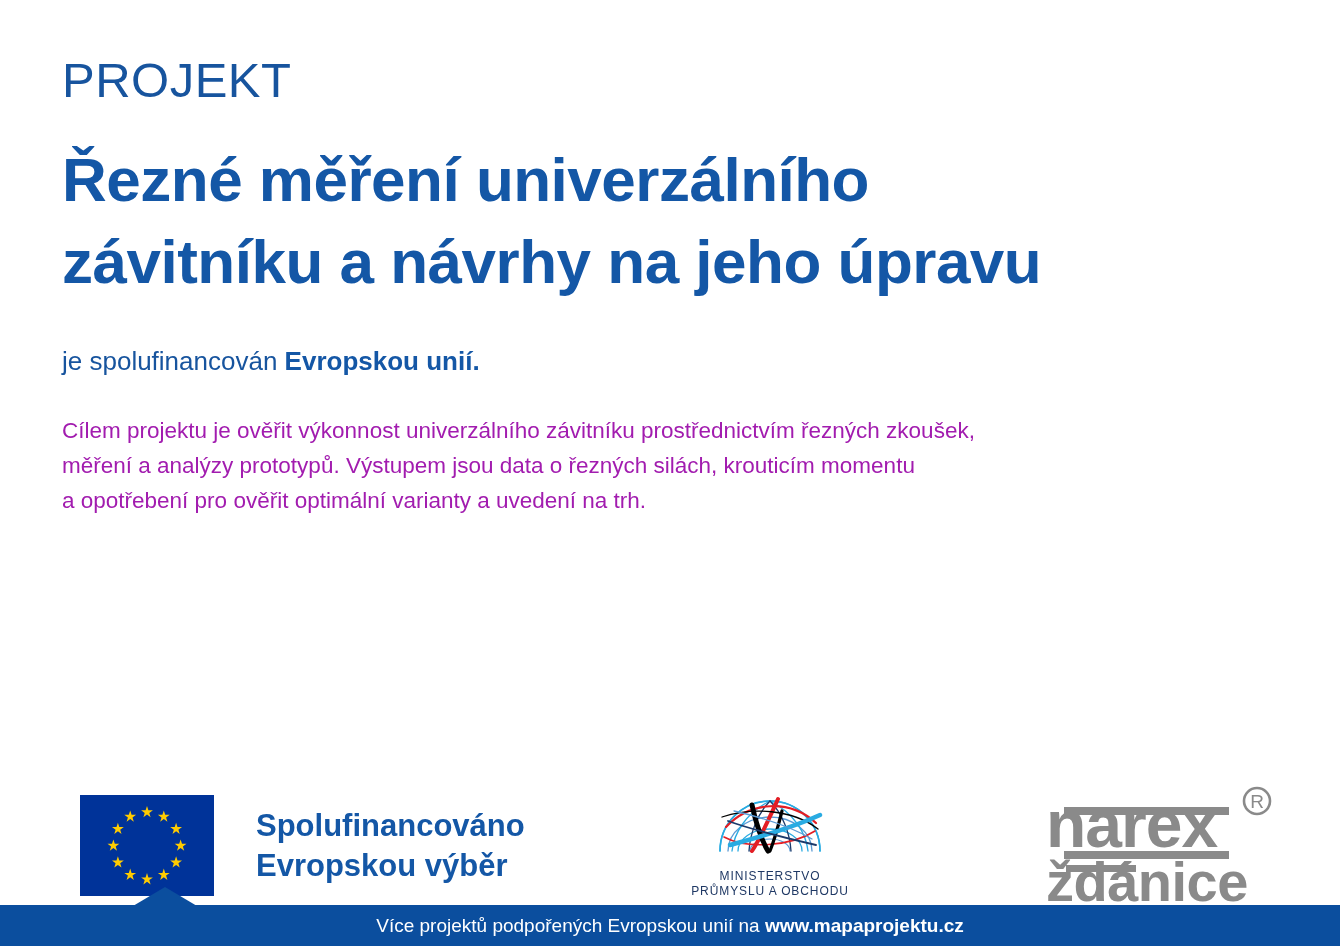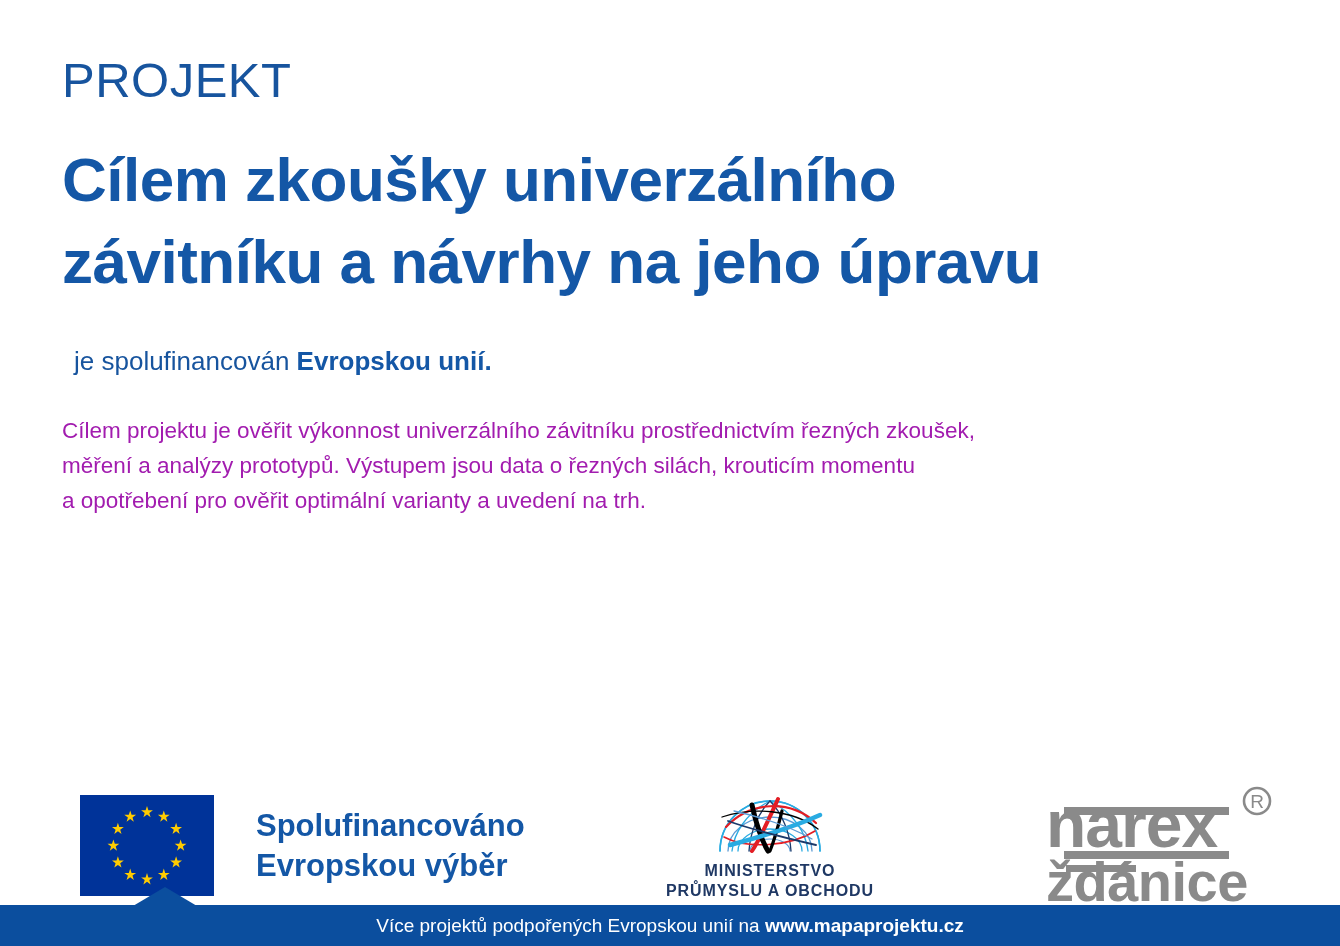--- a/index.html
+++ b/index.html
@@ -43,21 +43,21 @@
     color: #1457a6;
     letter-spacing: -0.5px;
     margin: 0;
     max-width: 1190px;
   }
 
   .subline {
     font-size: 26px;
     line-height: 1.3;
     color: #17549e;
-    margin: 42px 0 0 12px;
+    margin: 42px 0 0 0;
     font-weight: 400;
   }
   .subline b {
     font-weight: 700;
     color: #1457a6;
   }
 
   .body-copy {
     font-size: 22.5px;
     line-height: 1.55;
@@ -104,26 +104,26 @@
   
   .mpo-logo {
     position: absolute;
     left: 645px;
     top: 6px;
     width: 250px;
     text-align: center;
   }
   .mpo-globe { display:block; margin: 0 auto; }
   .mpo-text {
-    margin-top: 2px;
+    margin-top: 10px;
     color: #1f3864;
-    font-size: 16px;
+    font-size: 12px;
     line-height: 1.24;
     letter-spacing: 0.9px;
-    font-weight: 700;
+    font-weight: 400;
     white-space: nowrap;
   }
 
   
   .narex-logo {
     position: absolute;
     left: 1046px;
     top: 4px;
     width: 240px;
     height: 120px;
@@ -167,21 +167,21 @@
 </head>
 <body>
 
 <div id="poster">
 
   <div class="content">
 
     <div class="kicker">PROJEKT</div>
 
     <h1 class="headline">
-      <div>Cílem zkoušky univerzálního</div>
+      <div>Řezné měření univerzálního</div>
       <div>závitníku a návrhy na jeho úpravu</div>
     </h1>
 
     <p class="subline">
       <span>je spolufinancován </span><b>Evropskou unií.</b>
     </p>
 
     <div class="body-copy">
       <div>Cílem projektu je ověřit výkonnost univerzálního závitníku prostřednictvím řezných zkoušek,</div>
       <div>měření a analýzy prototypů. Výstupem jsou data o řezných silách, krouticím momentu</div>

